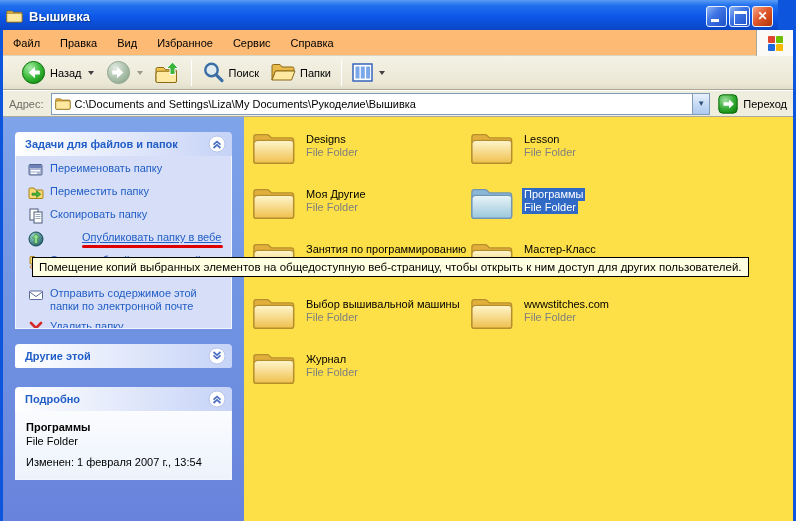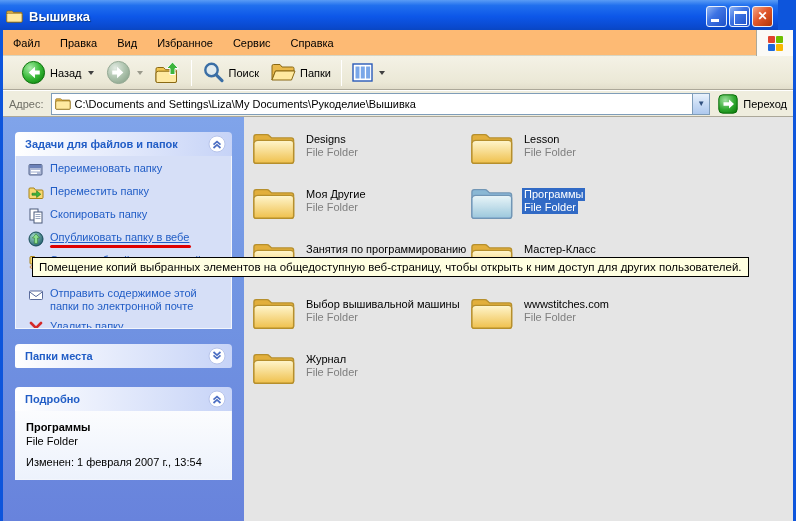--- a/index.html
+++ b/index.html
@@ -73,35 +73,35 @@
   .panel-header .ph-title { flex:1; font-weight:bold; color:#215DC6; }
   .chev { width:18px; height:18px; display:inline-flex; }
   .chev.down svg { transform:scaleY(-1); }
   .panel-body { background:#D6DFF7; border:1px solid #F2F5FC; border-top:none; }
 
   .tasks-body { padding:6px 4px 6px 12px; height:173px; overflow:hidden; }
   .task-item { display:flex; align-items:flex-start; margin-bottom:7px; }
   .ticon { width:16px; height:16px; flex:0 0 16px; margin-right:6px; display:inline-flex; }
   .tlink { position:relative; color:#215DC6; text-decoration:none; line-height:13px;
     max-width:176px; display:inline-block; cursor:pointer; }
-  .tlink.hovered { text-decoration:underline; }
+  .tlink.hovered { text-decoration:underline;margin-left:32px; }
   .red-underline { position:absolute; left:0; bottom:-4px; width:101%; height:3px;
     background:#DE0000; border-radius:2px; }
 
   .panel-tasks { top:15px; }
   .panel-other { top:227px; }
   .panel-other .panel-header { border-radius:4px 4px 2px 2px; }
   .panel-details { top:270px; }
   .details-body { background:linear-gradient(180deg,#FBFCFE 0%,#EDF2FC 100%); padding:9px 10px 10px 10px; }
   .details-name { font-weight:bold; color:#000; line-height:14px; }
   .details-type { color:#000; line-height:14px; }
   .details-mod { color:#000; margin-top:7px; line-height:14px; }
 
   
-  .files { position:relative; flex:1; background:#e5e5e5; padding:13px 0 0 8px; }
+  .files { position:relative; flex:1; background:#fde047; padding:13px 0 0 8px; }
   .tiles { display:grid; grid-template-columns:218px 218px; grid-auto-rows:55px; }
   .tile { display:flex; align-items:flex-start; }
   .tile-icon { width:44px; height:36px; display:inline-flex; flex:0 0 44px; }
   .tile-labels { display:flex; flex-direction:column; align-items:flex-start;
     margin-left:8px; padding-top:3px; }
   .tile-name { color:#000; line-height:13px; white-space:nowrap; padding:0 2px; }
   .tile-type { color:#7F7F7F; line-height:13px; white-space:nowrap; padding:0 2px; }
   .tile.selected .tile-name, .tile.selected .tile-type { background:#316AC5; color:#fff; }
   .tile.selected .tile-icon svg { filter:hue-rotate(160deg) saturate(0.45) brightness(1.0); }
 
@@ -354,21 +354,21 @@
               </svg>
             </span>
             <a class="tlink">Удалить папку</a>
           </div>
 
         </div>
       </div>
 
       <div class="panel panel-other">
         <div class="panel-header">
-          <span class="ph-title">Папки места</span>
+          <span class="ph-title">Другие этой</span>
           <span class="chev down">
             <svg width="18" height="18" viewBox="0 0 18 18">
               <circle cx="9" cy="9" r="8" fill="#fff" stroke="#B7C4EA"></circle>
               <path d="M5.5 9.7 L9 6.6 l3.5 3.1" stroke="#4D6FC3" stroke-width="1.7" fill="none"></path>
               <path d="M5.5 13 L9 9.9 l3.5 3.1" stroke="#4D6FC3" stroke-width="1.7" fill="none"></path>
             </svg>
           </span>
         </div>
       </div>
 

